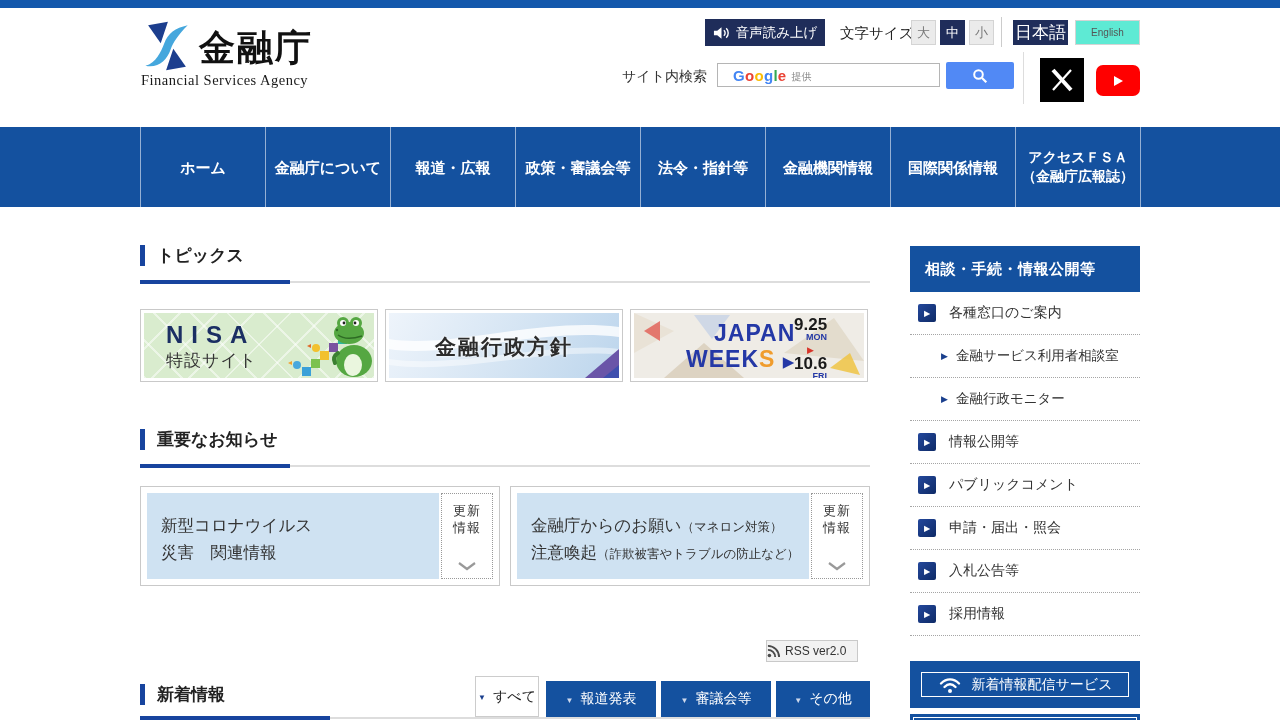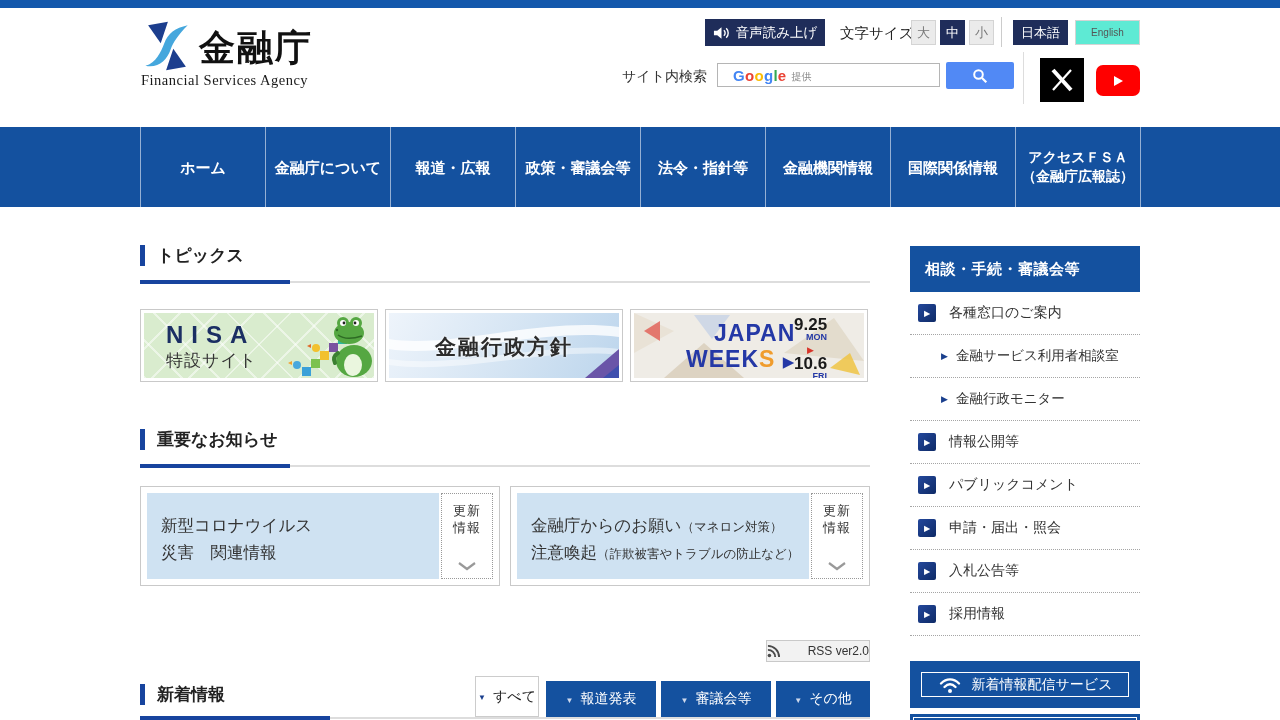--- a/index.html
+++ b/index.html
@@ -18,21 +18,21 @@
 
   .tts-btn { left:705px; top:19px; width:120px; height:27px; background:#1f2d5a; color:#fff;
     display:flex; align-items:center; justify-content:center; gap:6px; font-size:13.5px; cursor:pointer; }
   .fs-label { left:840px; top:24px; font-size:14.5px; color:#222; }
   .fs-btn { top:20px; width:25px; height:25px; display:flex; align-items:center; justify-content:center;
     font-size:13px; cursor:pointer; }
   .fs-off { background:#ebebeb; border:1px solid #d4d4d4; color:#777; }
   .fs-on { background:#1f2d5a; color:#fff; }
   .vsep1 { left:1001px; top:17px; width:1px; height:30px; background:#ccc; }
   .lang-ja { left:1013px; top:20px; width:55px; height:25px; background:#1f2d5a; color:#fff;
-    display:flex; align-items:center; justify-content:center; font-size:13px; cursor:pointer; }
+    display:flex; align-items:center; justify-content:center; font-size:17px; cursor:pointer; }
   .lang-en { left:1075px; top:20px; width:65px; height:25px; background:#5eead4; border:1px solid #d4d4d4;
     color:#555; display:flex; align-items:center; justify-content:center; font-size:10px; cursor:pointer; }
 
   .search-label { left:622px; top:68px; font-size:14px; color:#333; }
   .search-box { left:717px; top:63px; width:223px; height:24px; border:1px solid #b5b5b5; background:#fff;
     display:flex; align-items:center; padding-left:15px; gap:5px; }
   .g-logo { font-size:15px; font-weight:bold; letter-spacing:.3px; }
   .g-note { font-size:10px; color:#888; padding-top:3px; }
   .search-btn { left:946px; top:62px; width:68px; height:27px; background:#5189f5; border-radius:2px;
     display:flex; align-items:center; justify-content:center; cursor:pointer; }
@@ -87,22 +87,22 @@
   .card-main { flex:1; background:#cfe2f2; padding:20px 0 0 14px; color:#333; }
   .c-line { line-height:25px; }
   .c-big { font-size:16.5px; }
   .c-sm { font-size:12.5px; }
   .card-side { width:52px; margin-left:2px; border:1px dotted #999; display:flex; flex-direction:column;
     align-items:center; padding-top:8px; }
   .side-txt { font-size:13px; color:#333; line-height:17px; letter-spacing:1px; }
   .card-side svg { margin-top:auto; margin-bottom:7px; }
 
   
-  .rss-badge { left:766px; top:640px; width:104px; height:22px; background:#f2f2f2; border:1px solid #c9c9c9;
-    display:flex; align-items:center; justify-content:space-between; gap:5px; font-size:12px; color:#333; cursor:pointer; }
+  .rss-badge { left:766px; top:640px; width:92px; height:22px; background:#f2f2f2; border:1px solid #c9c9c9;
+    display:flex; align-items:center; justify-content:flex-start; gap:5px; font-size:12px; color:#333; cursor:pointer; }
   .tab { top:681px; height:36px; background:#14519f; color:#fff; font-size:14px;
     display:flex; align-items:center; justify-content:center; gap:7px; cursor:pointer; }
   .tab .tri { font-size:8px; color:#cfd9ec; padding-top:2px; }
   .tab.active { top:676px; height:41px; background:#fff; border:1px solid #ccc; color:#222; }
   .tab.active .tri { color:#1a3f8d; }
 
   
   .sb-head { left:910px; top:246px; width:230px; height:46px; background:#14519f; color:#fff;
     font-size:15px; font-weight:bold; line-height:46px; padding-left:15px; letter-spacing:.5px; }
   .sb-row { left:910px; width:230px; height:43px; border-bottom:1px dotted #a5a5a5;
@@ -332,21 +332,21 @@
 </div>
 <div class="abs tab" style="left:661px; width:110px;">
   <span class="tri">▼</span>
   <span>審議会等</span>
 </div>
 <div class="abs tab" style="left:776px; width:94px;">
   <span class="tri">▼</span>
   <span>その他</span>
 </div>
 
-<div class="abs sb-head">相談・手続・審議会等</div>
+<div class="abs sb-head">相談・手続・情報公開等</div>
 
 <div class="abs sb-row" style="top:292px;">
   <span class="sb-ico">▶</span>
   <span>各種窓口のご案内</span>
 </div>
 <div class="abs sb-row sb-sub" style="top:335px;">
   <span class="sb-tri">▶</span>
   <span>金融サービス利用者相談室</span>
 </div>
 <div class="abs sb-row sb-sub" style="top:378px;">

